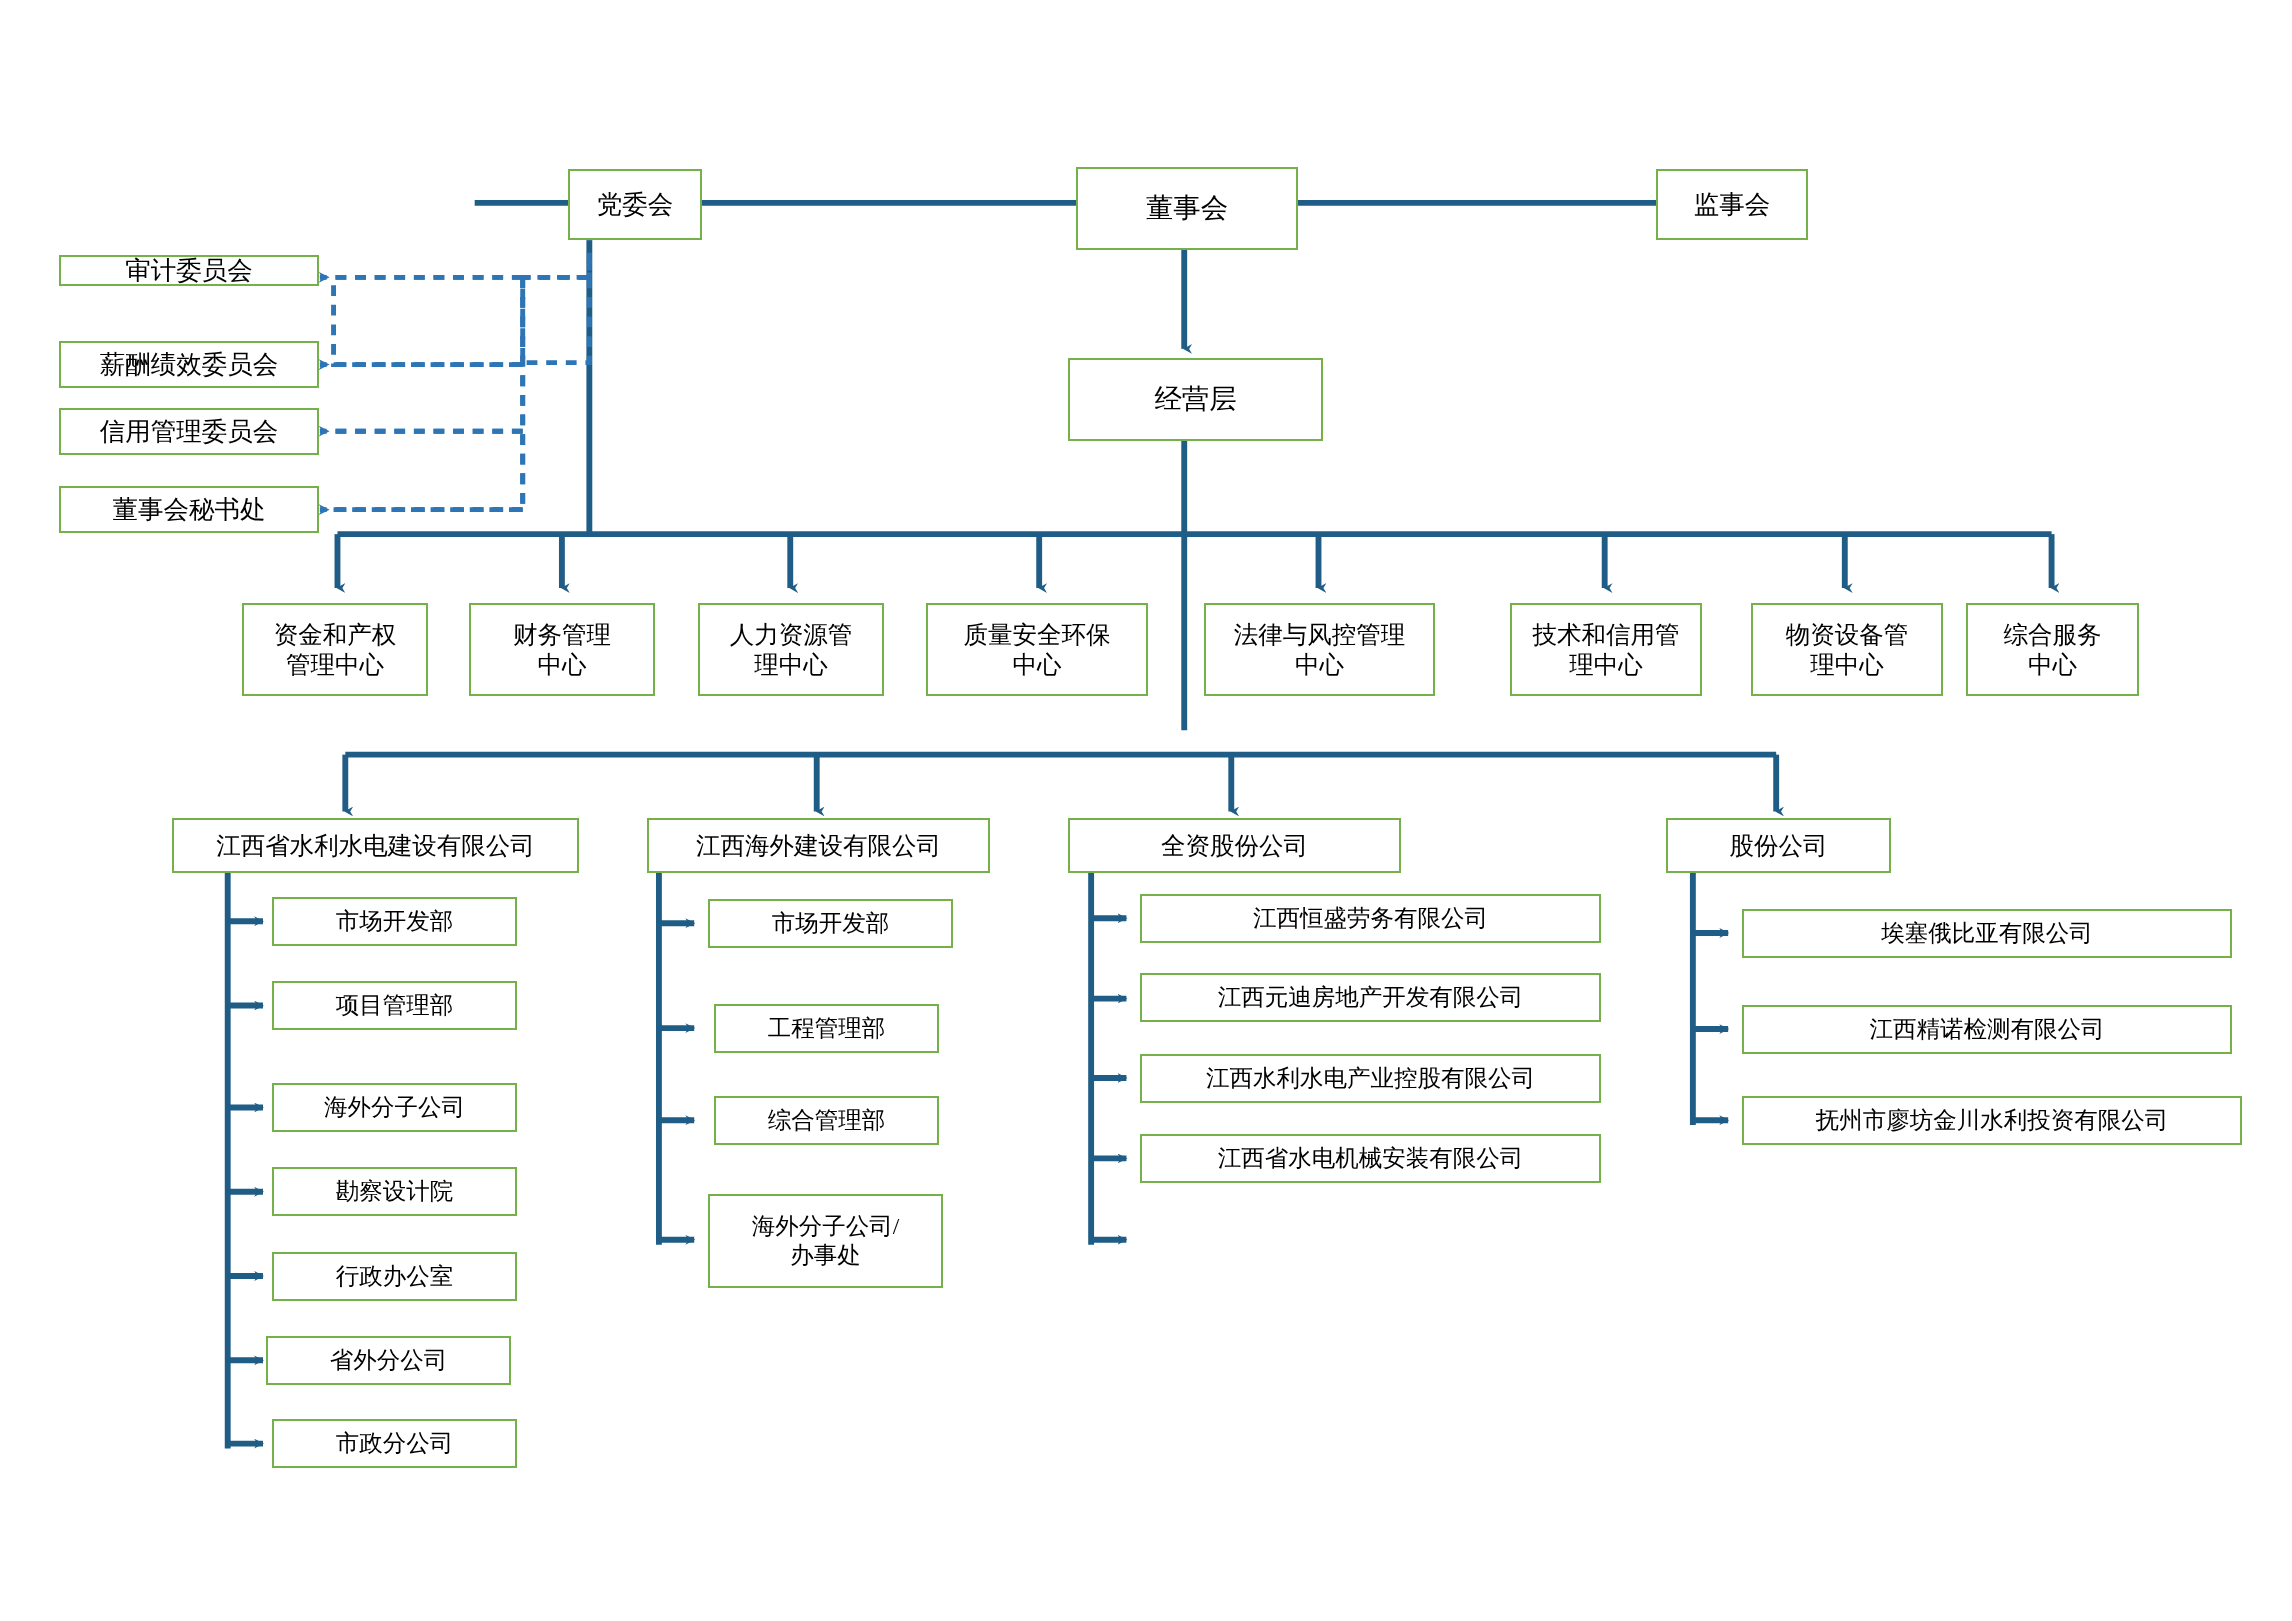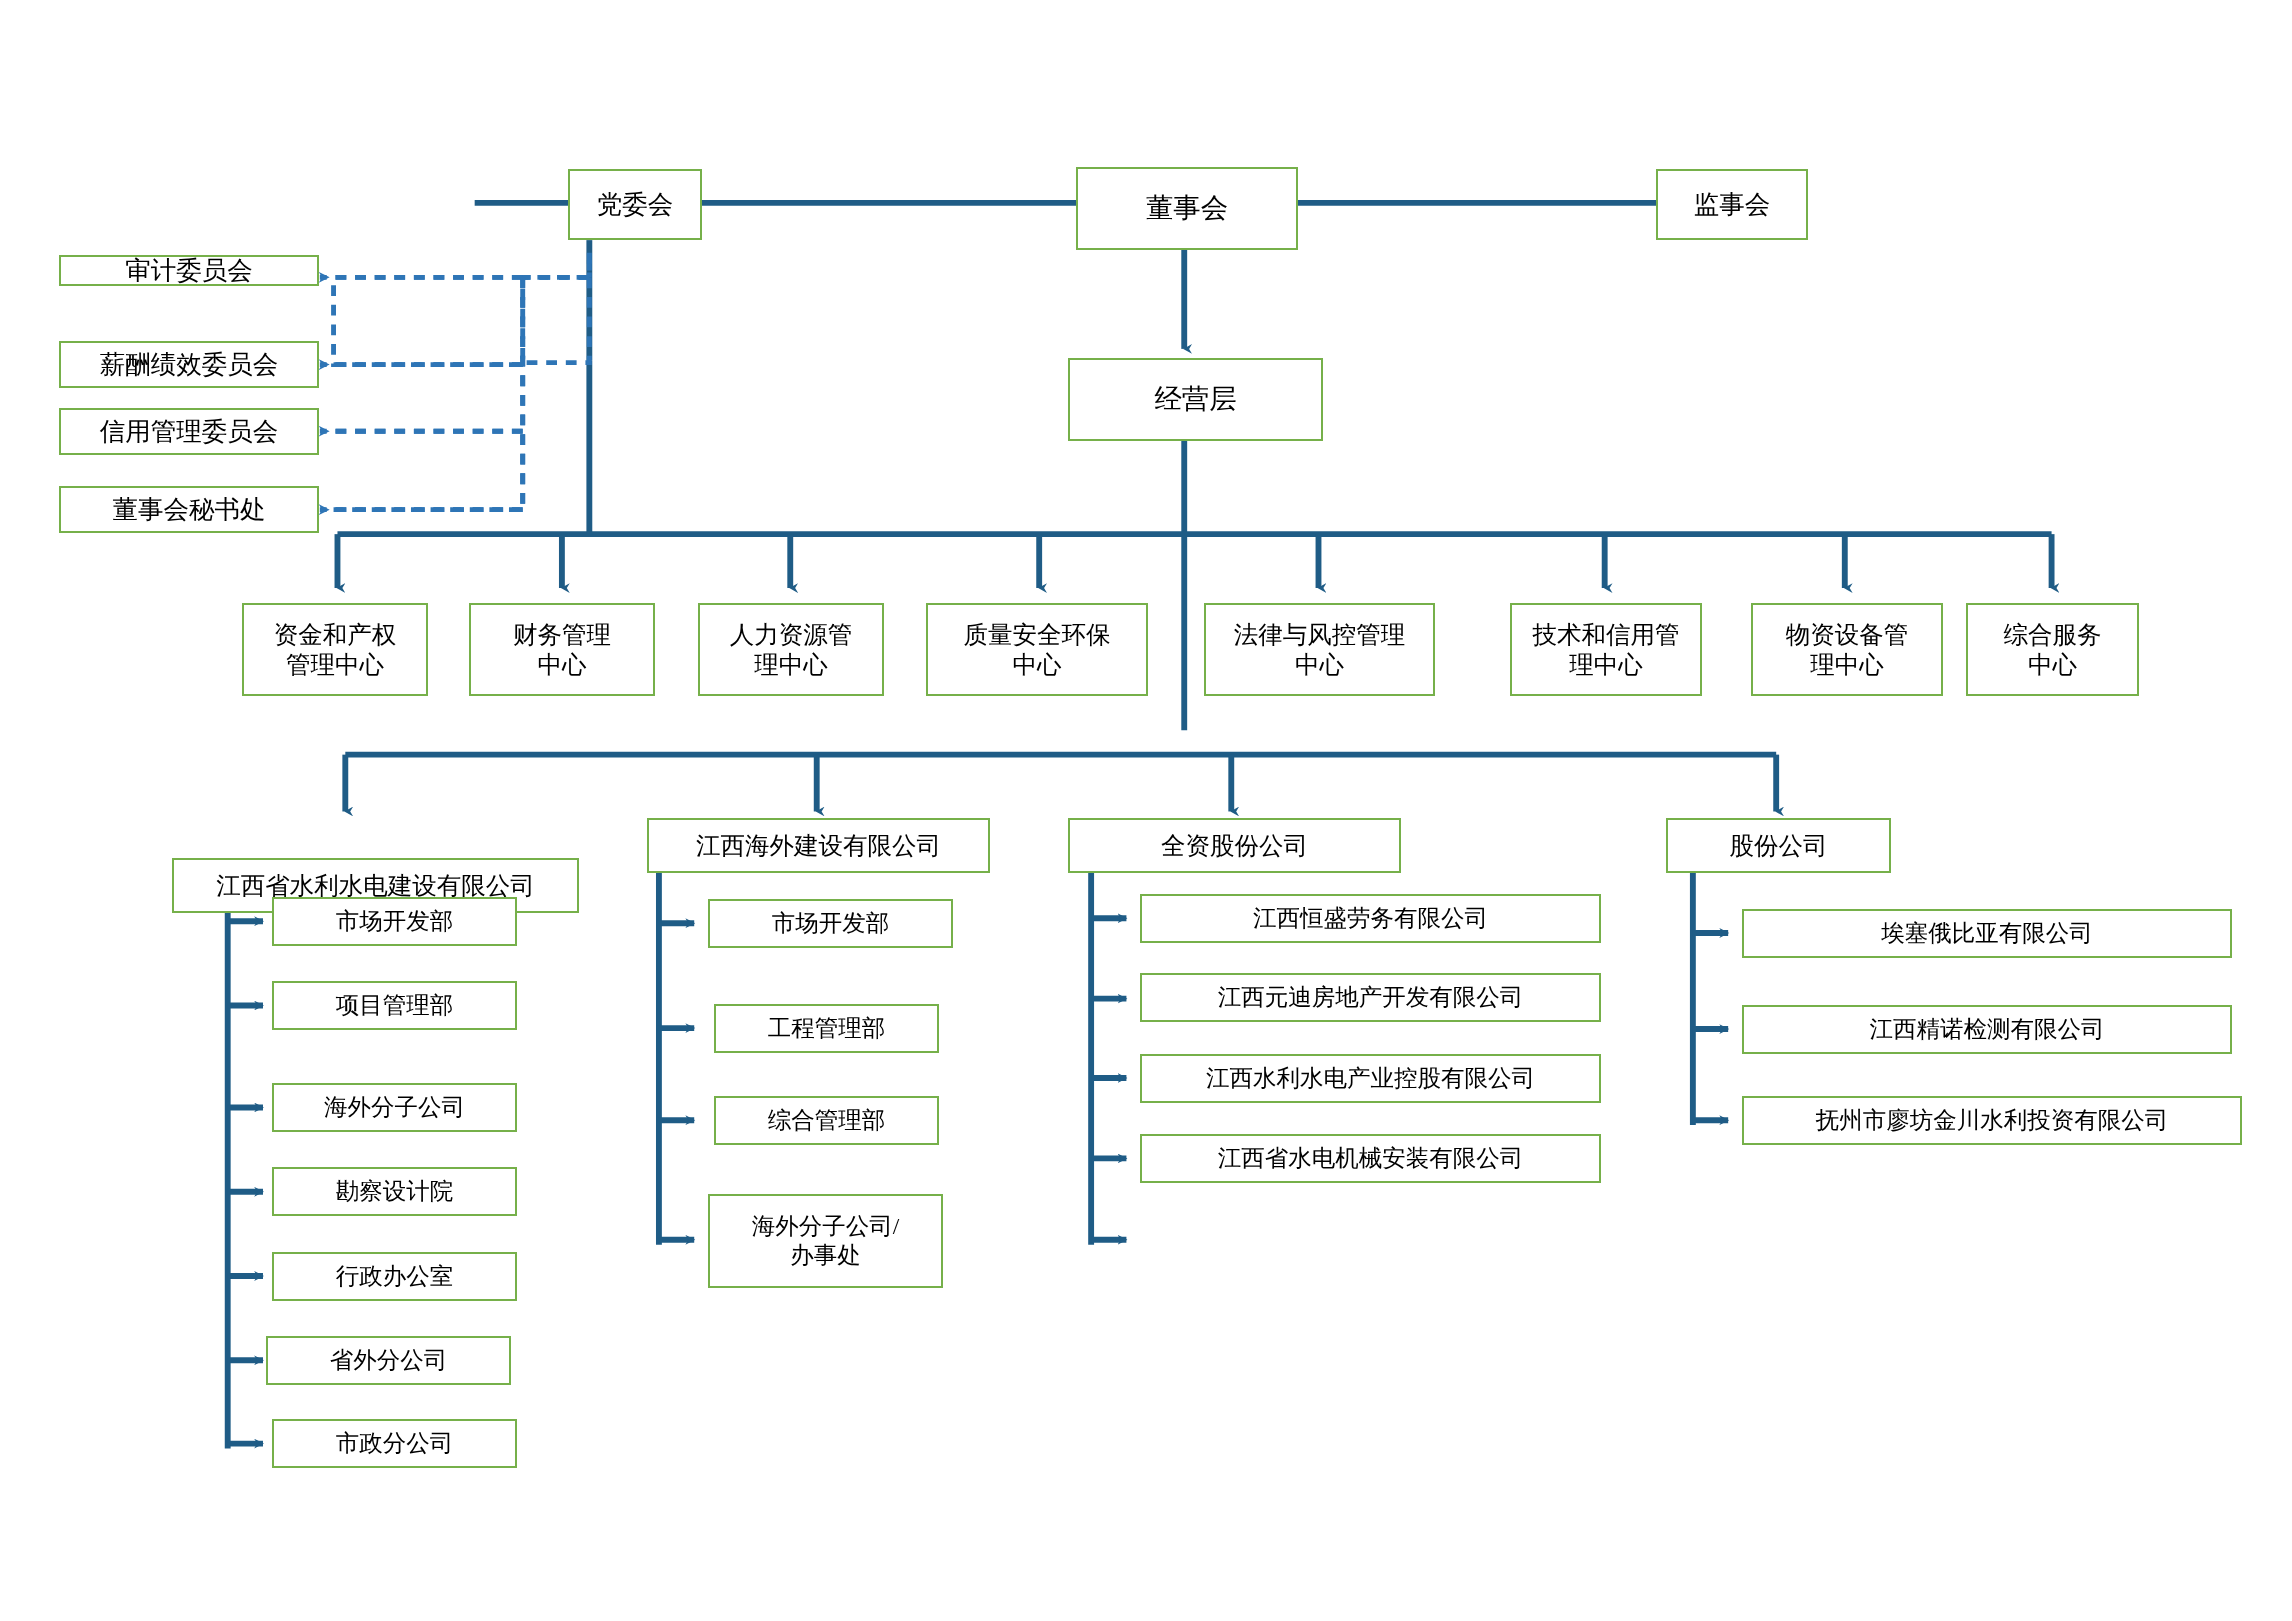--- a/index.html
+++ b/index.html
@@ -220,21 +220,21 @@
   </div>
   <div class="node small" style="left:1751px; top:603px; width:192px; height:93px;">
     <span>物资设备管
 理中心</span>
   </div>
   <div class="node small" style="left:1966px; top:603px; width:173px; height:93px;">
     <span>综合服务
 中心</span>
   </div>
 
-  <div class="node small" style="left:172px; top:818px; width:407px; height:55px;margin-top:40px;">
+  <div class="node small" style="left:172px; top:818px; width:407px; height:55px;">
     <span>江西省水利水电建设有限公司</span>
   </div>
   <div class="node small" style="left:647px; top:818px; width:343px; height:55px;">
     <span>江西海外建设有限公司</span>
   </div>
   <div class="node small" style="left:1068px; top:818px; width:333px; height:55px;">
     <span>全资股份公司</span>
   </div>
   <div class="node small" style="left:1666px; top:818px; width:225px; height:55px;">
     <span>股份公司</span>

